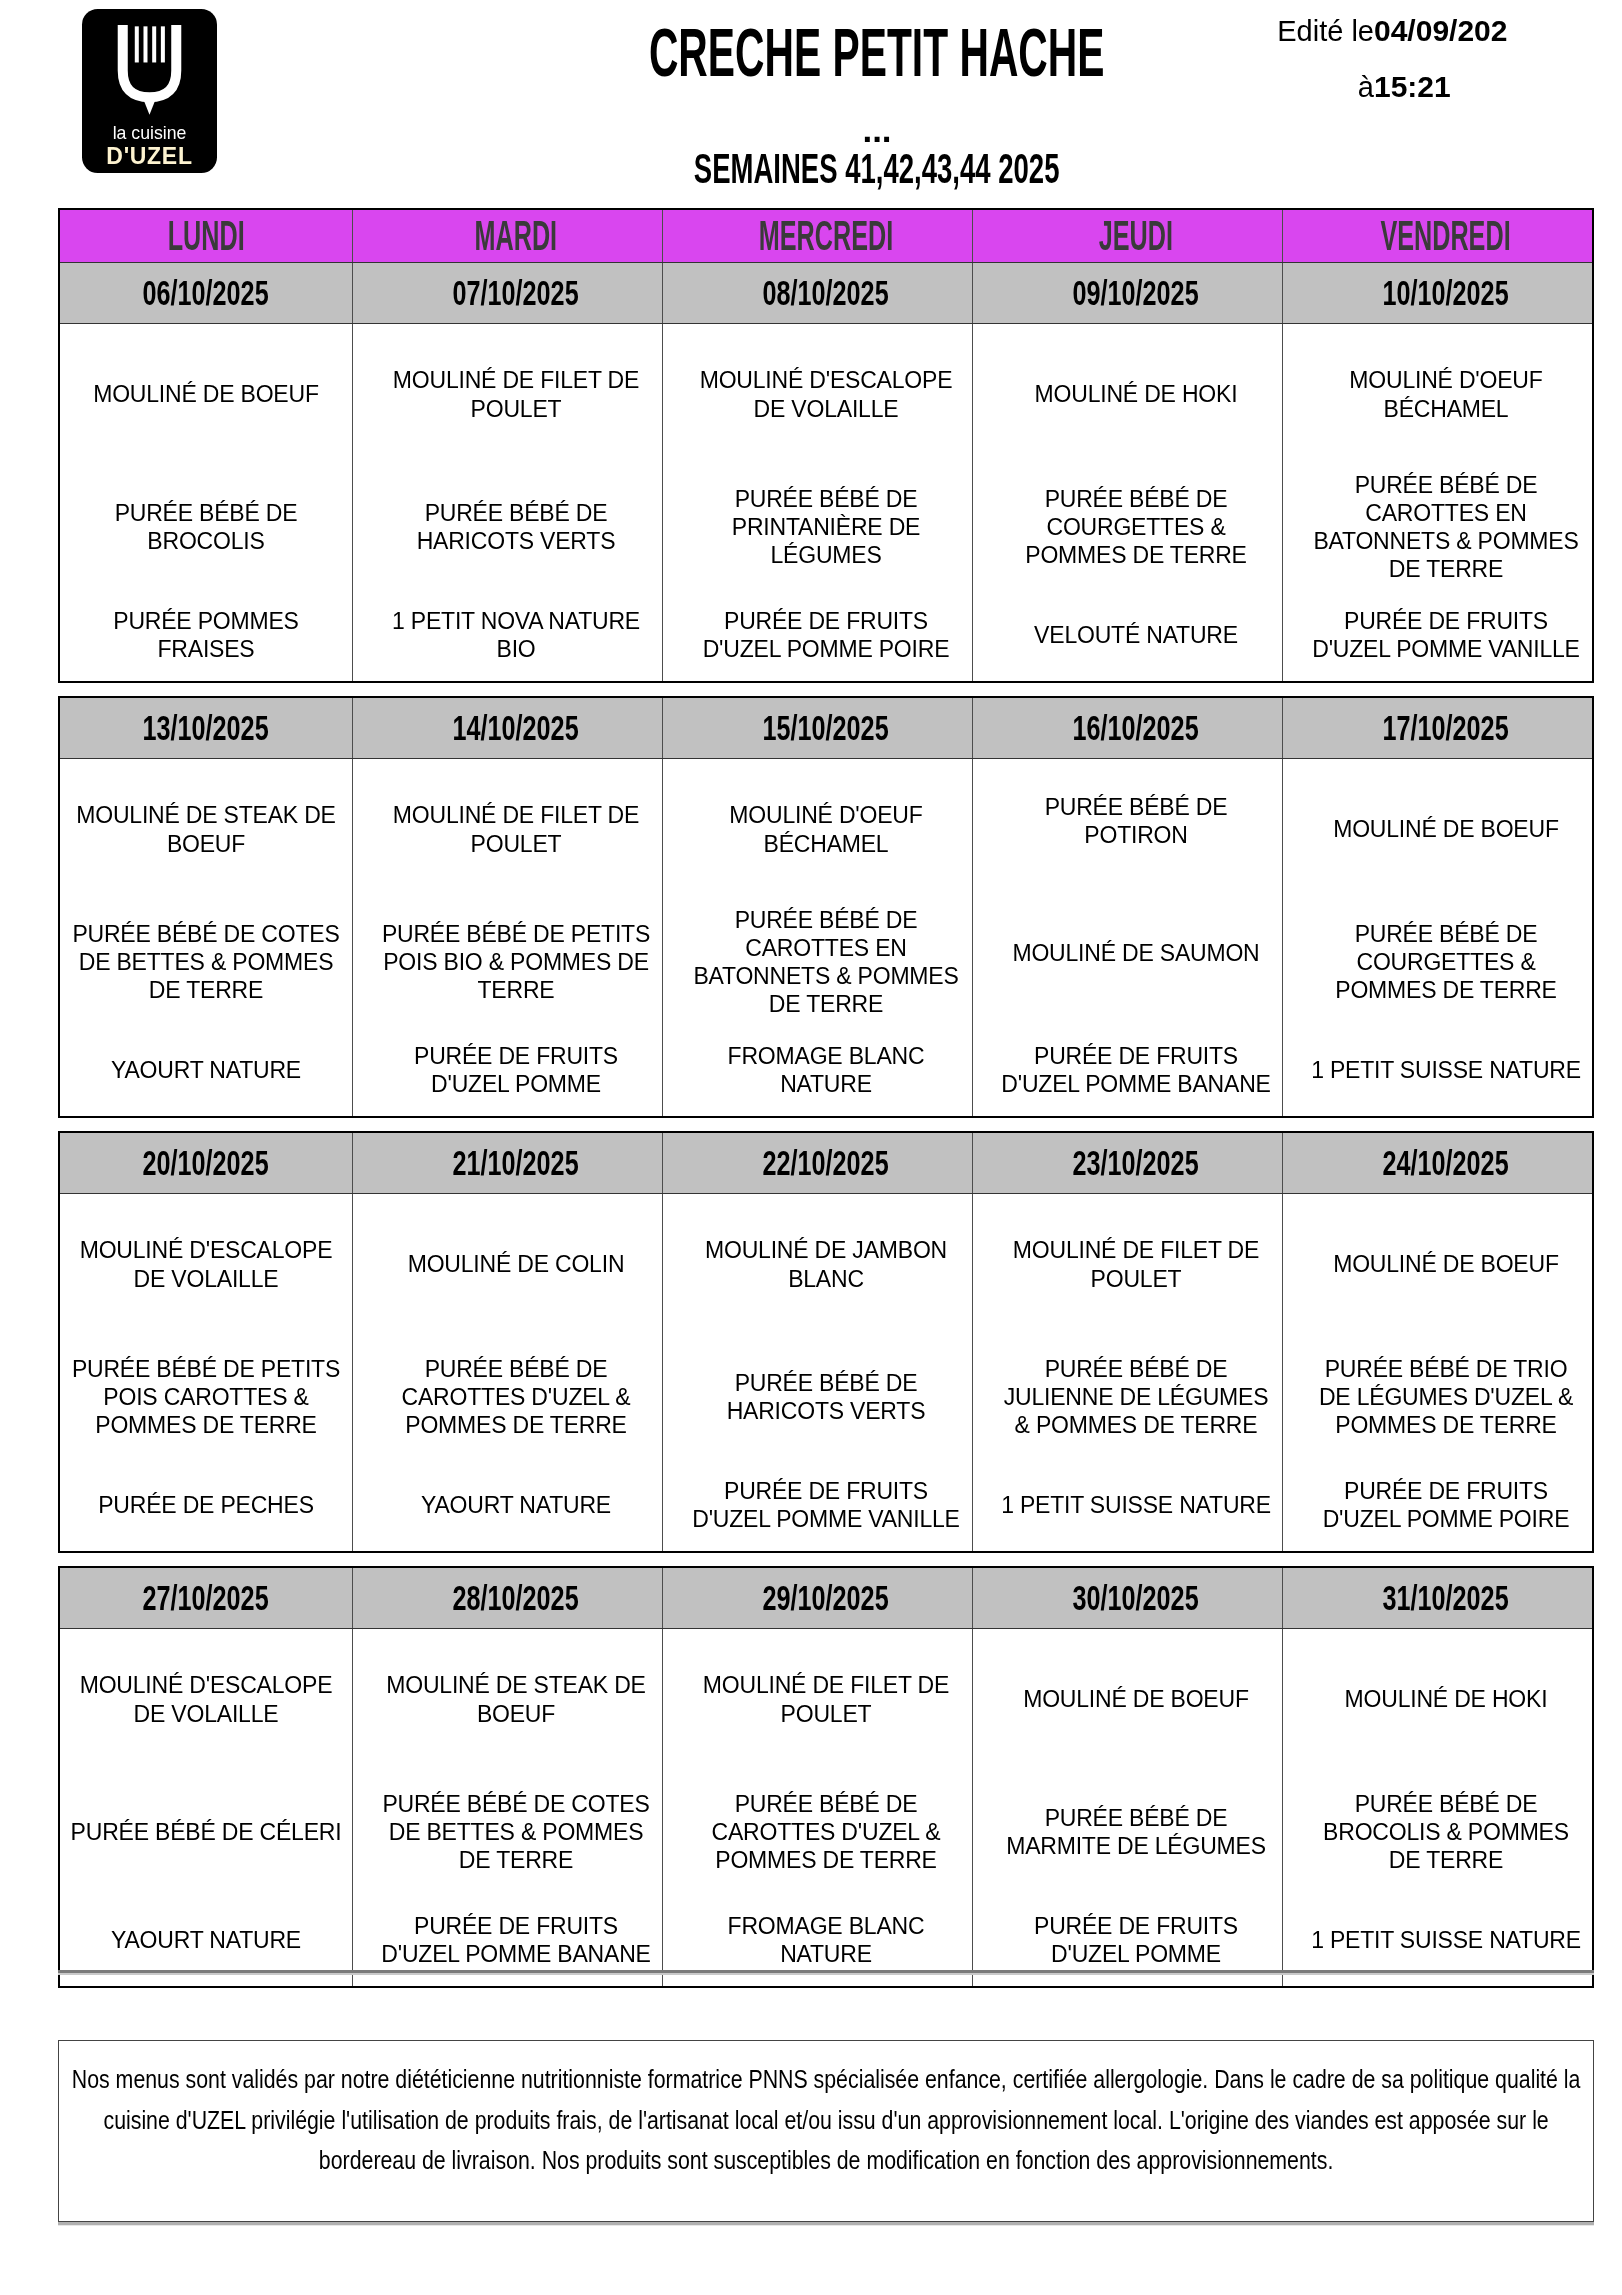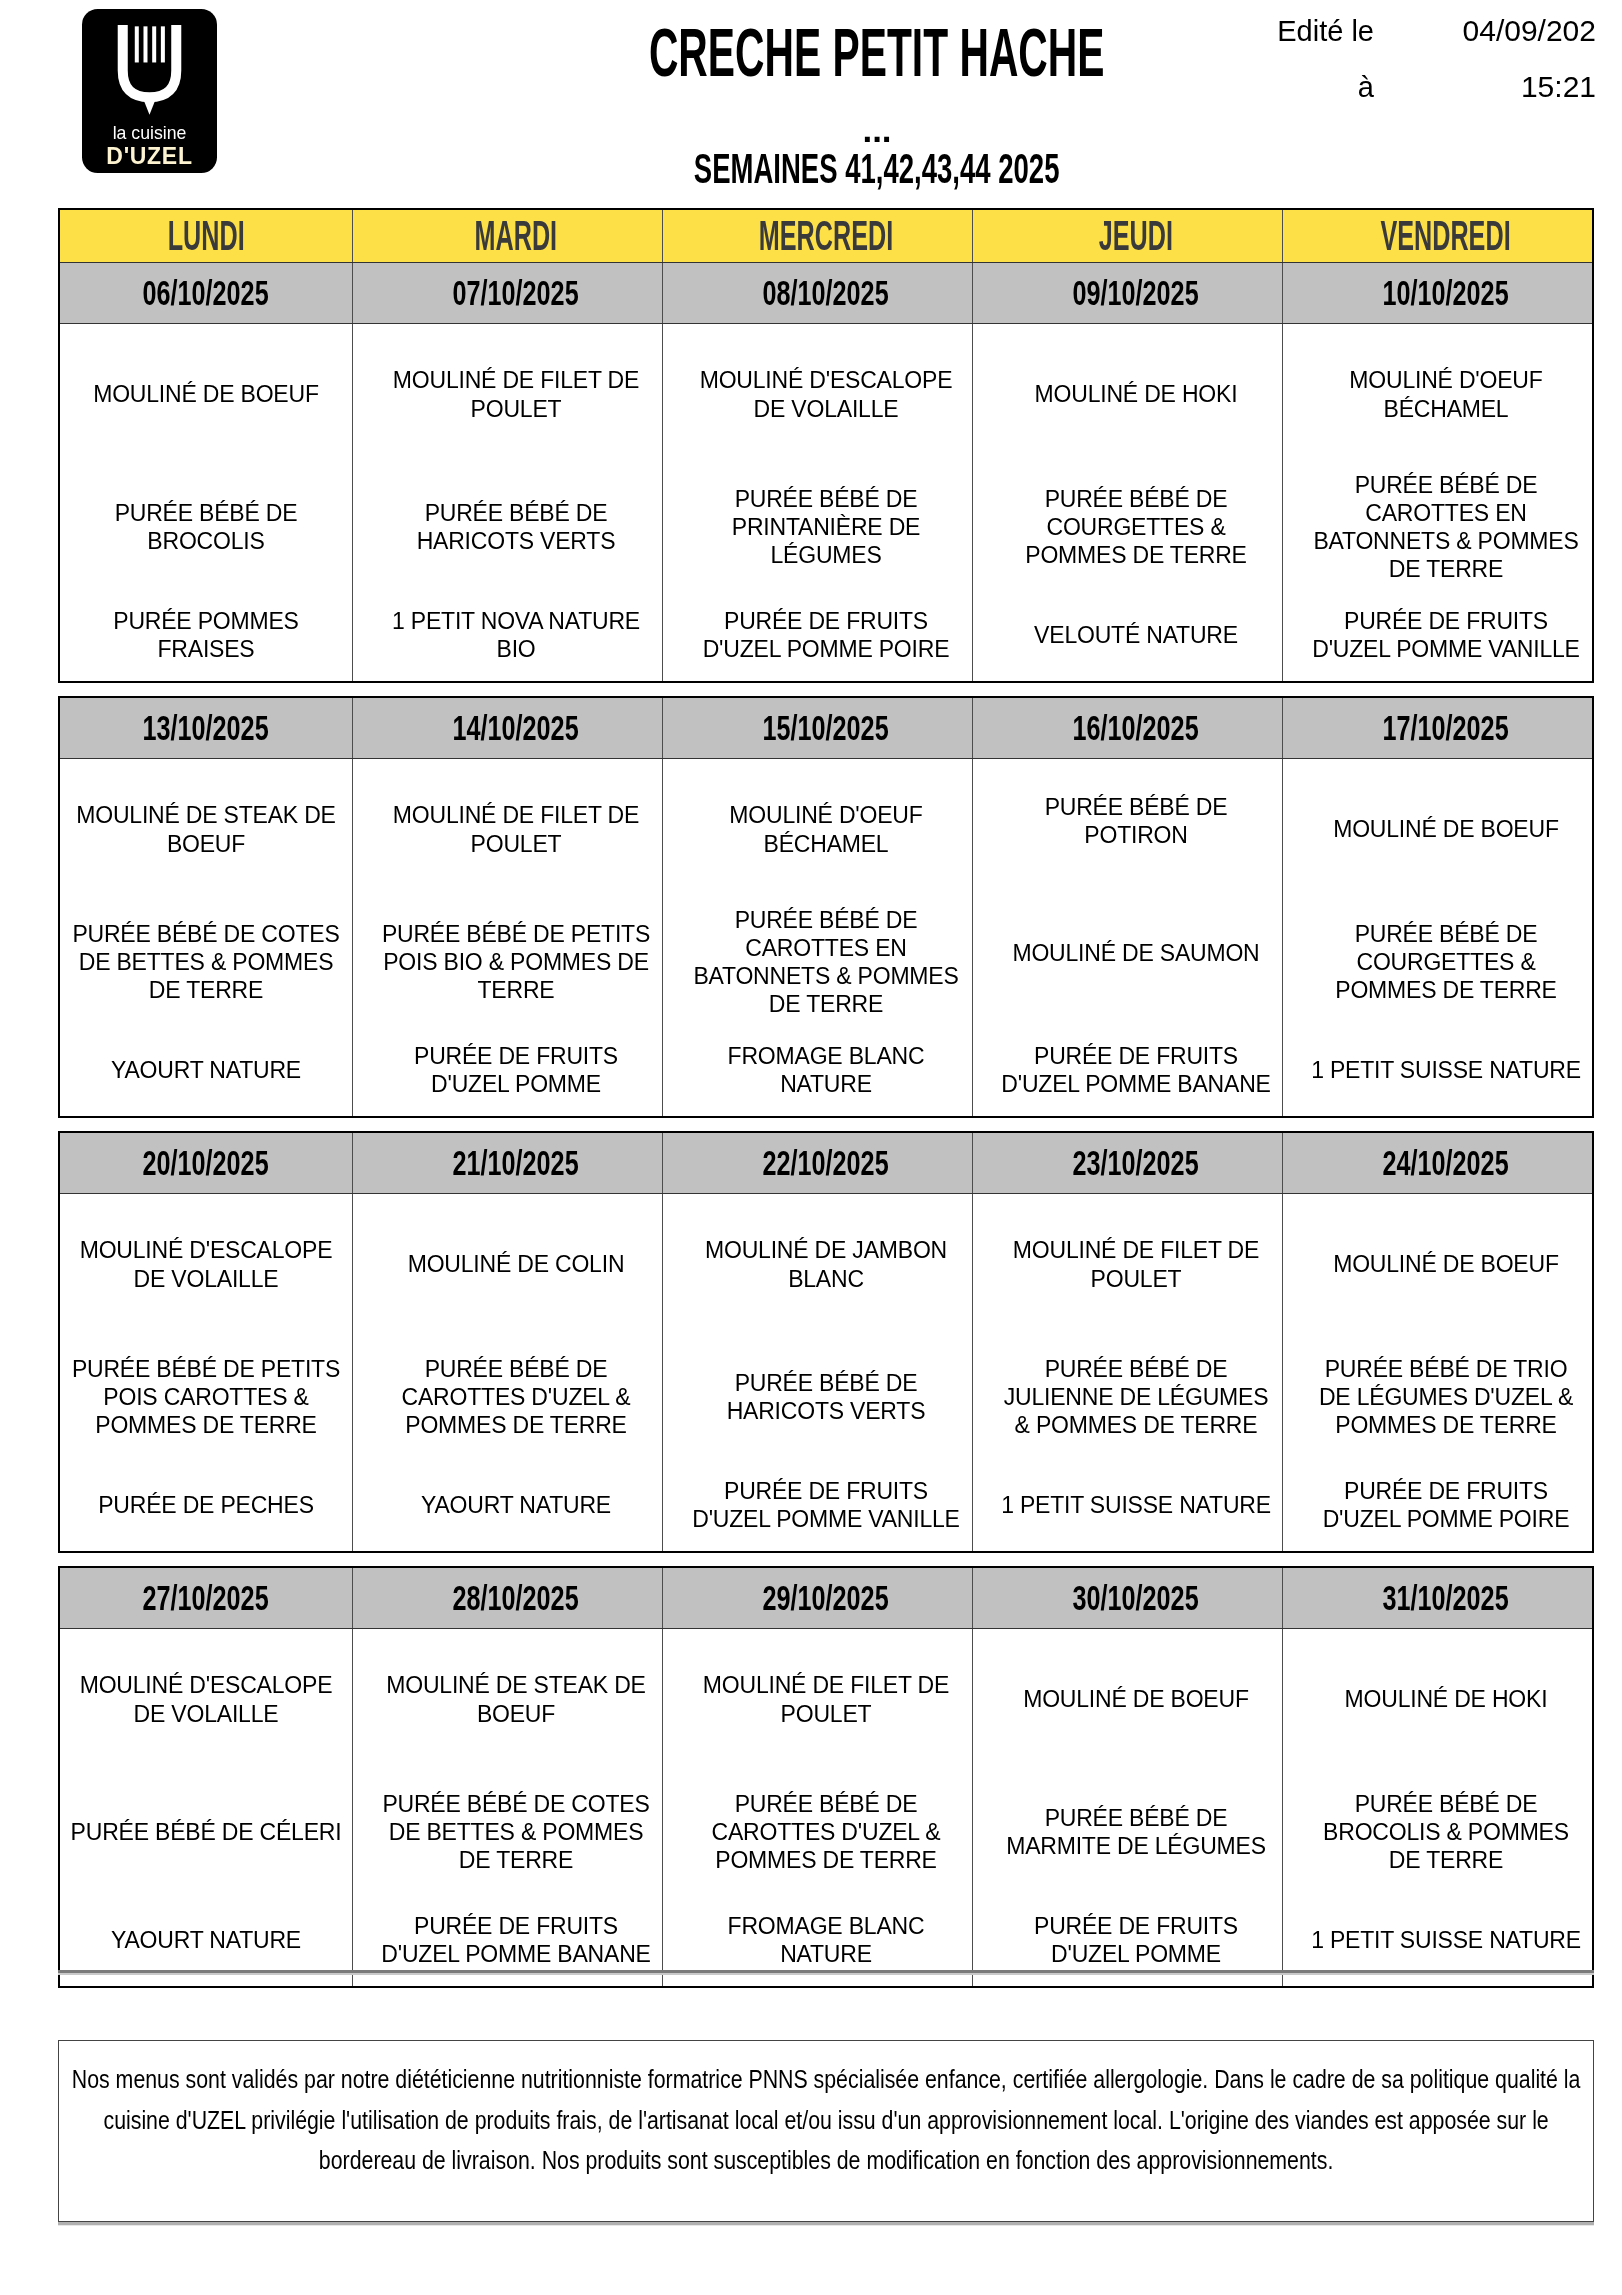--- a/index.html
+++ b/index.html
@@ -22,29 +22,29 @@
   .logo-line2{color:#FDF3D0;font-size:23px;font-weight:bold;margin-top:2.6px;line-height:1;letter-spacing:0.7px;}
   .title-wrap{position:absolute;left:432px;top:17px;width:890px;text-align:center;}
   .title-wrap .condensed{display:inline-block;transform:scaleX(0.60);transform-origin:center;white-space:nowrap;}
   .page-title{font-size:68px;font-weight:bold;line-height:1.05;}
   .dots-wrap{position:absolute;left:432px;top:110px;width:890px;text-align:center;font-size:35px;font-weight:bold;}
   .semaines-wrap{position:absolute;left:432px;top:144px;width:890px;text-align:center;}
   .semaines{font-size:43px;font-weight:bold;display:inline-block;transform:scaleX(0.64);transform-origin:center;white-space:nowrap;}
   .printed{position:absolute;top:14.4px;right:26px;width:353px;display:flex;flex-direction:column;gap:22px;}
   .printed-row{display:flex;align-items:baseline;}
   .printed-label{width:131px;text-align:right;font-size:29px;}
-  .printed-value{flex:1;text-align:right;font-size:30px;font-weight:normal;}
+  .printed-value{flex:1;text-align:left;font-size:30px;font-weight:bold;}
   
   .tables{position:absolute;left:58px;top:208px;width:1536px;}
   .week-table{border:2px solid #000;box-sizing:border-box;background:#fff;}
   .week-table + .week-table{margin-top:13px;}
   .row{display:flex;}
   .cell{flex:1 1 0;box-sizing:border-box;display:flex;align-items:center;justify-content:center;text-align:center;}
   .row .cell + .cell{border-left:1.3px solid #4d4d4d;padding-left:17px;}
-  .header-row{height:52px;background:#fde047;border-bottom:1.3px solid #333;}
+  .header-row{height:52px;background:#d946ef;border-bottom:1.3px solid #333;}
   .day-name{display:inline-block;transform:scaleX(0.60);transform-origin:center;white-space:nowrap;
             font-size:42px;font-weight:bold;color:#3A3A3A;}
   .date-row{height:60px;background:#C1C1C1;border-bottom:1.3px solid #333;}
   .date-text{display:inline-block;transform:scaleX(0.72);transform-origin:center;white-space:nowrap;
              font-size:35px;font-weight:bold;color:#000;}
   .content-row{height:357px;}
   .menu-cell{flex-direction:column;align-items:stretch;justify-content:flex-start;padding:0;}
   .zone{display:flex;align-items:center;justify-content:center;text-align:center;
         font-size:23px;line-height:1.22;letter-spacing:-0.2px;padding:0 9.2px;box-sizing:border-box;}
   .zone.main{height:141px;}

